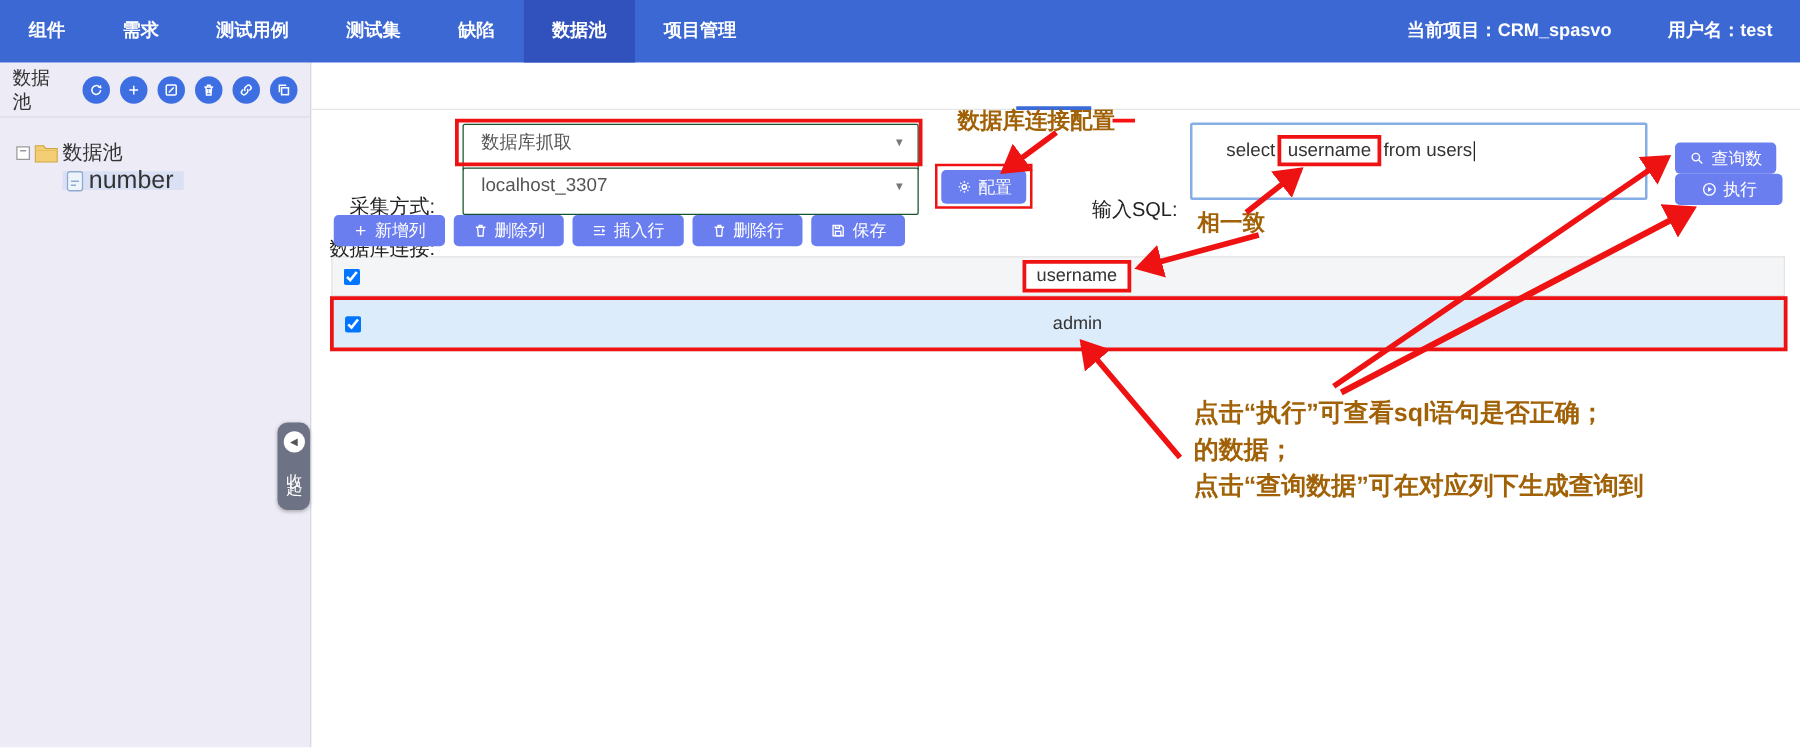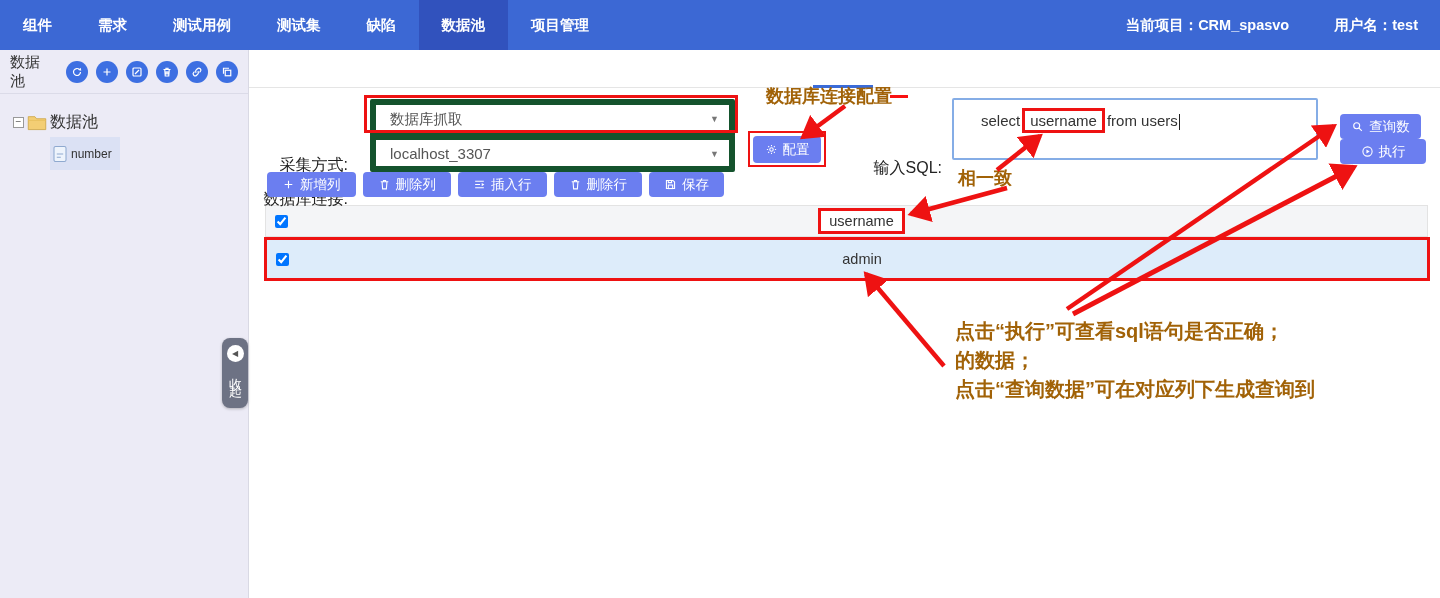--- a/index.html
+++ b/index.html
@@ -25,21 +25,21 @@
   .tool-btn { width:22px; height:22px; border-radius:50%; background:#3d6fe2;
               display:flex; align-items:center; justify-content:center; cursor:pointer; }
   .tool-btn svg { width:12px; height:12px; stroke:#fff; stroke-width:2.4; fill:none; }
 
   .tree { padding-top:16px; }
   .tree-node { display:flex; align-items:center; height:24px; font-size:16px; color:#333; }
   .expander { width:11px; height:11px; border:1px solid #999; background:#fff; margin-left:13px;
               font-size:10px; line-height:8px; text-align:center; color:#555; cursor:pointer; }
   .tree-node svg { margin:0 3px 0 3px; }
   .tree-leaf { margin-left:50px; margin-top:3px; width:auto; display:inline-flex; align-items:center;
-               background:#dbe1f4; padding:1px 8px 1px 2px; height:33px; font-size:12px;
+               background:#dbe1f4; padding:1px 8px 1px 2px; height:15px; font-size:20px;
                color:#333; cursor:pointer; }
 
   .collapse-tab { position:absolute; left:222px; top:338px; width:26px; height:70px;
                   background:#6d7284; border-radius:8px; z-index:6; cursor:pointer;
                   display:flex; flex-direction:column; align-items:center; padding-top:7px;
                   box-shadow:0 1px 3px rgba(0,0,0,.25); }
   .collapse-circle { width:17px; height:17px; background:#fff; border-radius:50%;
                      display:flex; align-items:center; justify-content:center;
                      color:#555; font-size:8px; }
   .collapse-label { margin-top:6px; color:#fff; font-size:13px; writing-mode:vertical-rl;
@@ -49,21 +49,21 @@
   .tabbar { position:absolute; top:50px; left:249px; width:1191px; height:38px;
             background:#fff; border-bottom:1px solid #e5e5e5; z-index:3; }
   .tab { position:absolute; top:13px; font-size:14.5px; color:#333; cursor:pointer; }
   .tab.active { color:#3a6bd8; }
   .tab-underline { position:absolute; left:813px; top:85px; width:60px; height:3px;
                    background:#3a6bd8; z-index:3; }
 
   
   .f-label { position:absolute; font-size:16px; color:#222; text-align:right; z-index:3;margin-top:48px; }
   .select { position:absolute; height:38px; width:365px; background:#fff;
-            border:6px solid #14532d; border-radius:2px; font-size:14.5px; color:#555;
+            border:1px solid #14532d; border-radius:2px; font-size:14.5px; color:#555;
             line-height:28px; padding-left:14px; cursor:pointer; z-index:3; }
   .select .caret { position:absolute; right:10px; top:0; font-size:9px; color:#777; }
   .btn { position:absolute; background:#6b7ef0; color:#fff; border:none; border-radius:4px;
          font-size:13.5px; display:flex; align-items:center; justify-content:center;
          gap:5px; cursor:pointer; z-index:3; font-family:inherit; }
   .btn svg { width:13px; height:13px; stroke:#fff; stroke-width:2; fill:none; }
 
   .sql-box { position:absolute; left:952px; top:98px; width:366px; height:62px;
              background:#fff; border:2px solid #85ade6; border-radius:2px;
              padding:8px 6px 0 27px; font-size:15px; color:#333; z-index:3; }

